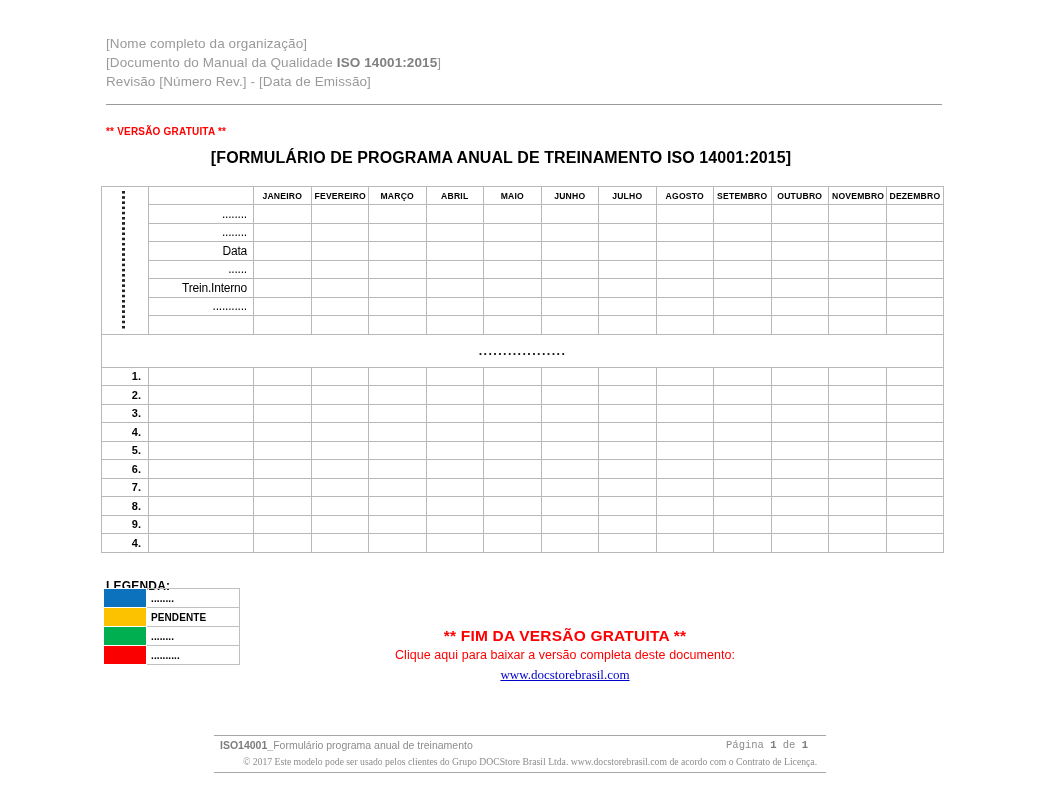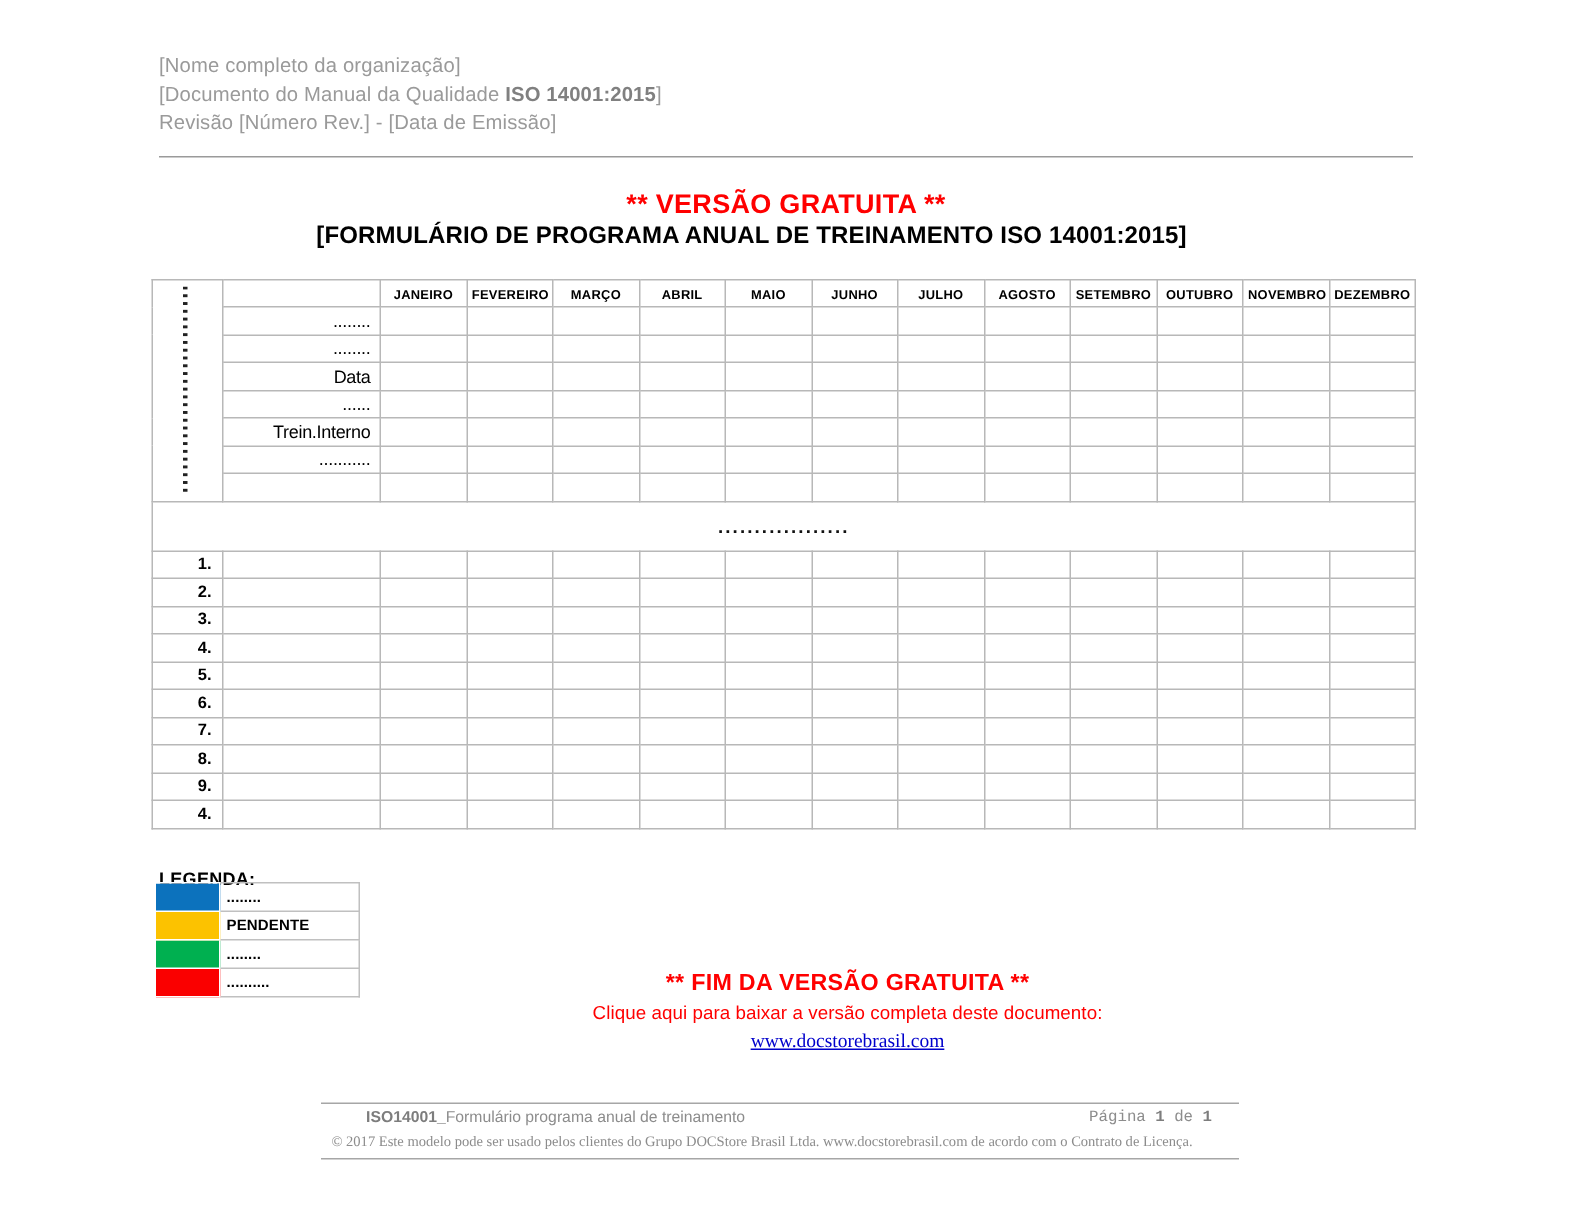--- a/index.html
+++ b/index.html
@@ -49,24 +49,24 @@
     height: 0;
     border-top: 1.3px solid #9a9a9a;
   }
 
   
   .title-free {
     position: absolute;
     left: 106px;
     top: 126px;
     width: 836px;
-    text-align: center;
+    text-align: left;
     color: #ff0000;
     font-weight: bold;
-    font-size: 18px;
+    font-size: 10px;
     letter-spacing: 0.2px;
   }
   .title-main {
     position: absolute;
     left: 106px;
     top: 149px;
     width: 790px;
     text-align: center;
     color: #000000;
     font-weight: bold;
@@ -188,21 +188,20 @@
   }
 
   
   .promo {
     position: absolute;
     left: 330px;
     top: 626px;
     width: 470px;
     text-align: center;
     color: #ff0000;
-    margin-top: 20px;
   }
   .promo .promo-end {
     font-size: 15.5px;
     font-weight: bold;
     letter-spacing: 0.2px;
     line-height: 20px;
   }
   .promo .promo-sub {
     font-size: 12.5px;
     line-height: 19px;
@@ -230,33 +229,32 @@
     left: 214px;
     top: 739px;
     width: 612px;
     font-size: 10.5px;
     color: #8c8c8c;
   }
   .footer-line .f-left {
     position: absolute;
     left: 6px; top: 0;
     white-space: nowrap;
-    margin-left: 24px;
   }
   .footer-line .f-left b { color: #7d7d7d; }
   .footer-line .f-right {
     position: absolute;
     right: 18px; top: 0;
     white-space: nowrap;
     font-family: Liberation Mono, monospace;
   }
   .footer-line .f-right b { color: #7d7d7d; }
   .footer-copy {
     position: absolute;
-    left: 202px;
+    left: 224px;
     top: 756px;
     width: 612px;
     text-align: center;
     font-family: "Liberation Serif", serif;
     font-size: 9.7px;
     color: #8c8c8c;
     white-space: nowrap;
   }
   .footer-rule-bottom {
     position: absolute;

